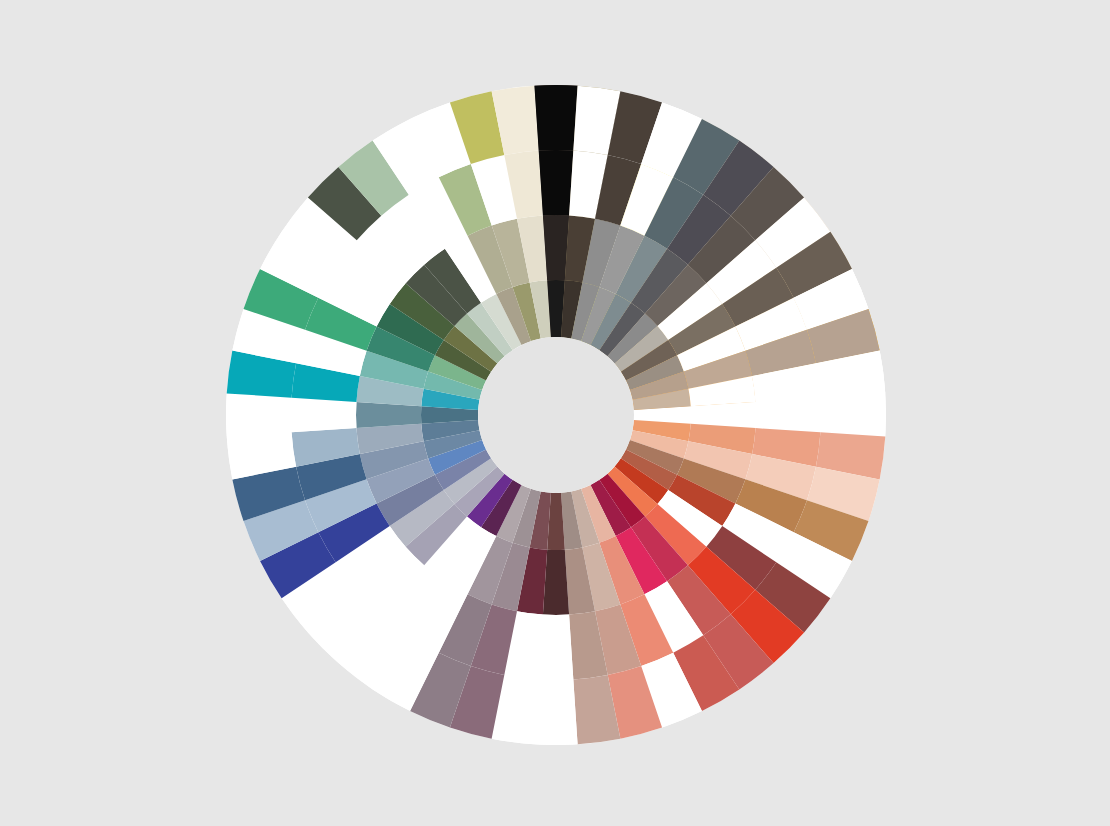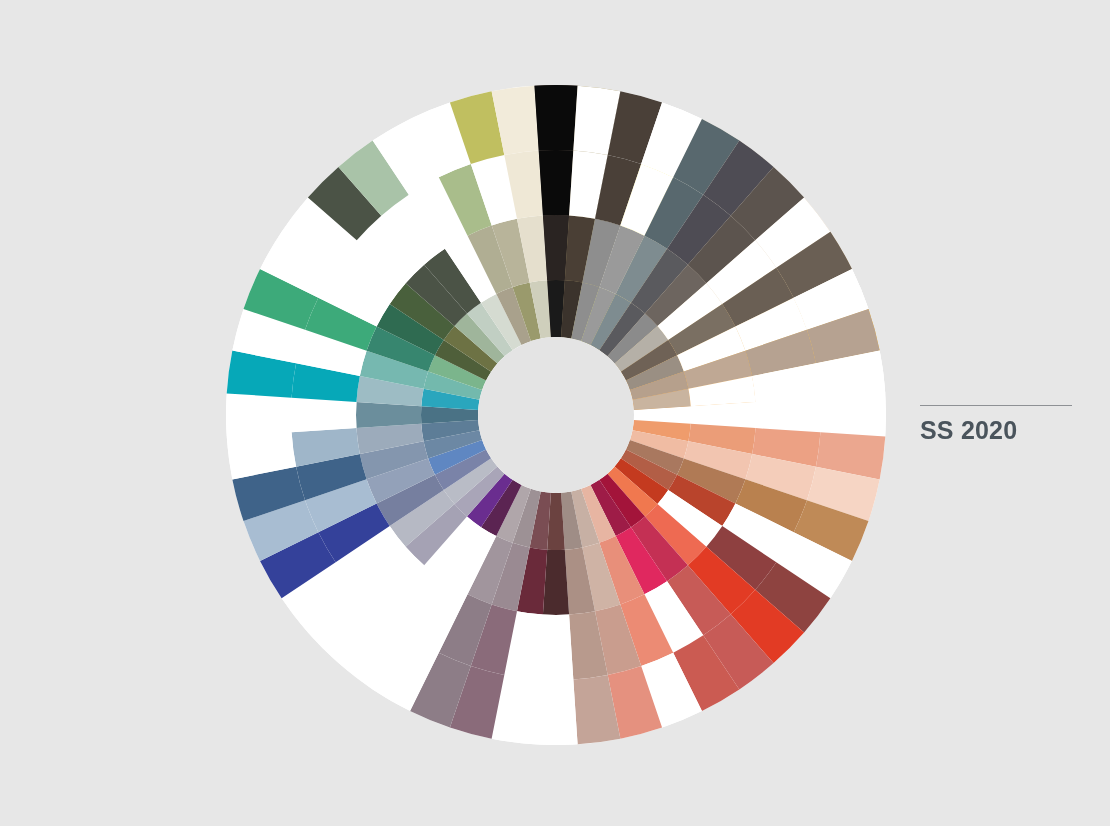--- a/index.html
+++ b/index.html
@@ -413,17 +413,13 @@
         <g>
           <path d="M688.41 388.66A135 135 0 0 1 690.71 406.17L633.83 409.90A78 78 0 0 0 632.50 399.78Z" fill="#c9b49f" shape-rendering="geometricPrecision"></path>
           <path d="M752.16 375.98A200 200 0 0 1 755.57 401.92L690.71 406.17A135 135 0 0 0 688.41 388.66Z" fill="#ffffff" shape-rendering="geometricPrecision"></path>
           <path d="M815.91 363.30A265 265 0 0 1 820.43 397.67L755.57 401.92A200 200 0 0 0 752.16 375.98Z" fill="#ffffff" shape-rendering="geometricPrecision"></path>
           <path d="M879.66 350.62A330 330 0 0 1 885.29 393.42L820.43 397.67A265 265 0 0 0 815.91 363.30Z" fill="#ffffff" shape-rendering="geometricPrecision"></path>
         </g>
       </g>
     <circle id="wheel-hole" cx="556" cy="415" r="78" fill="#e4e4e4"></circle>
   </svg>
 
-  <div class="legend">
-    <div class="legend-rule"></div>
-    <div class="legend-label">SS 2020</div>
-  </div>
 </div>
 
 </body></html>

